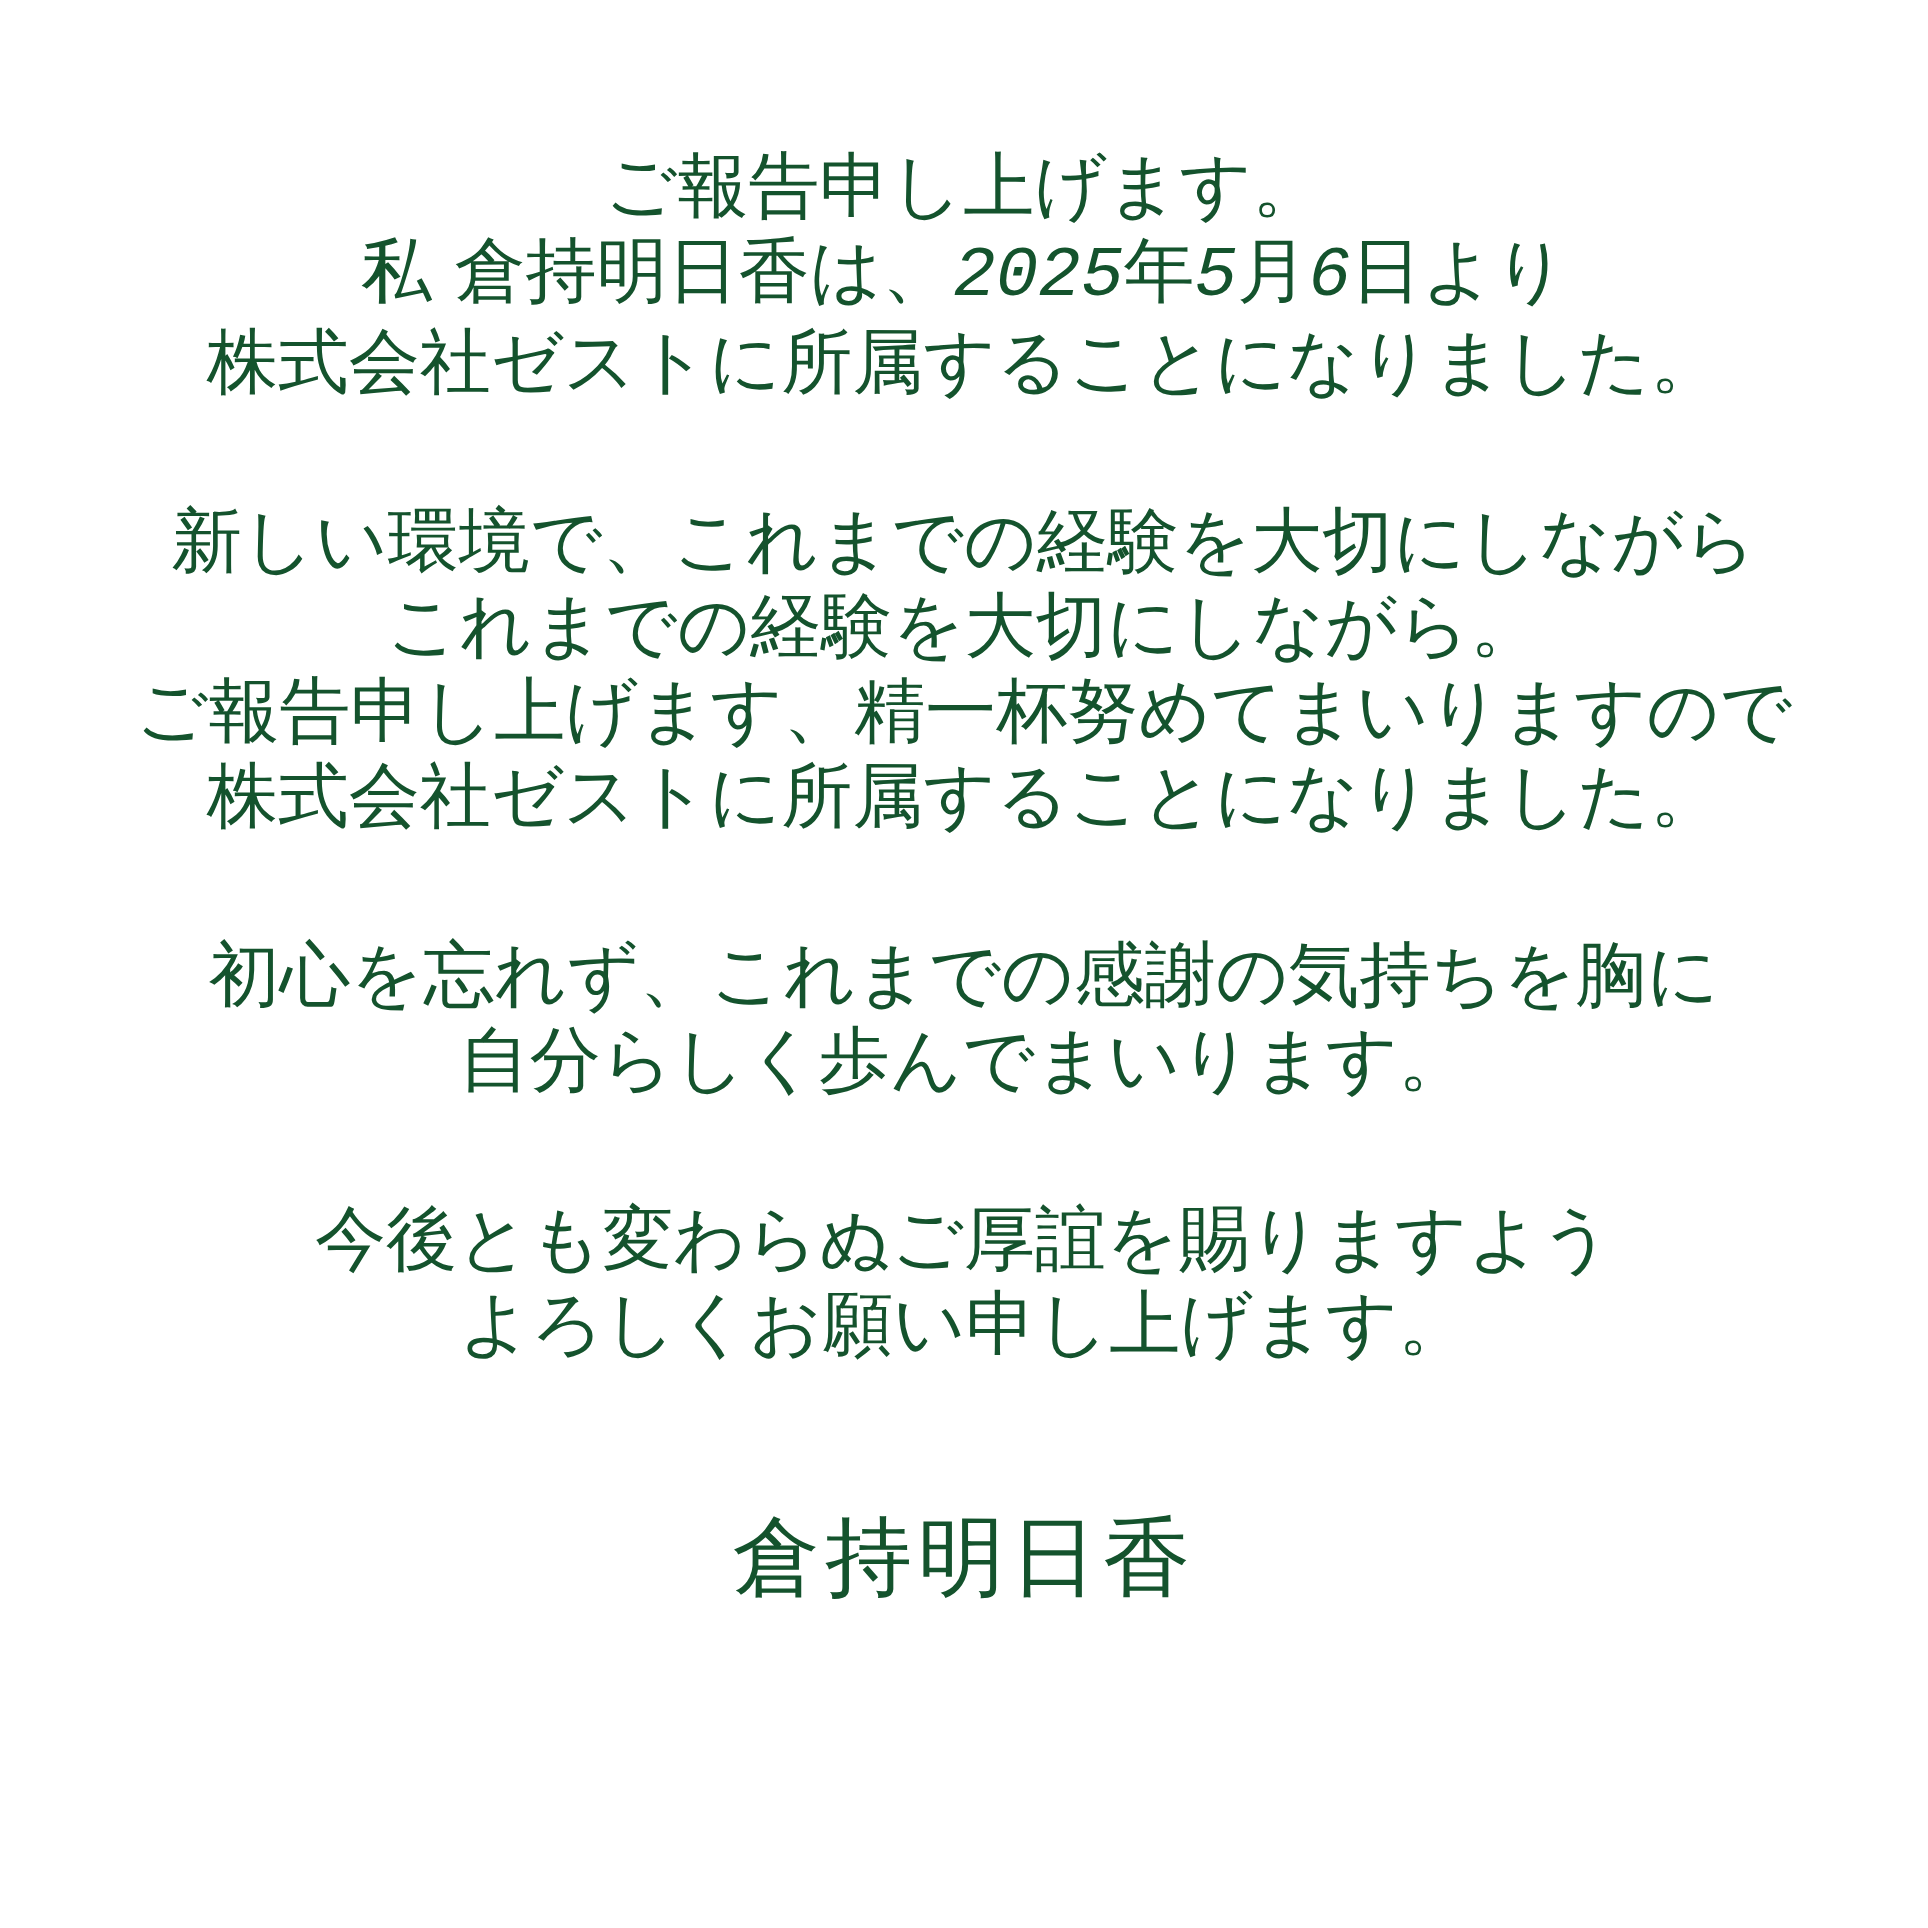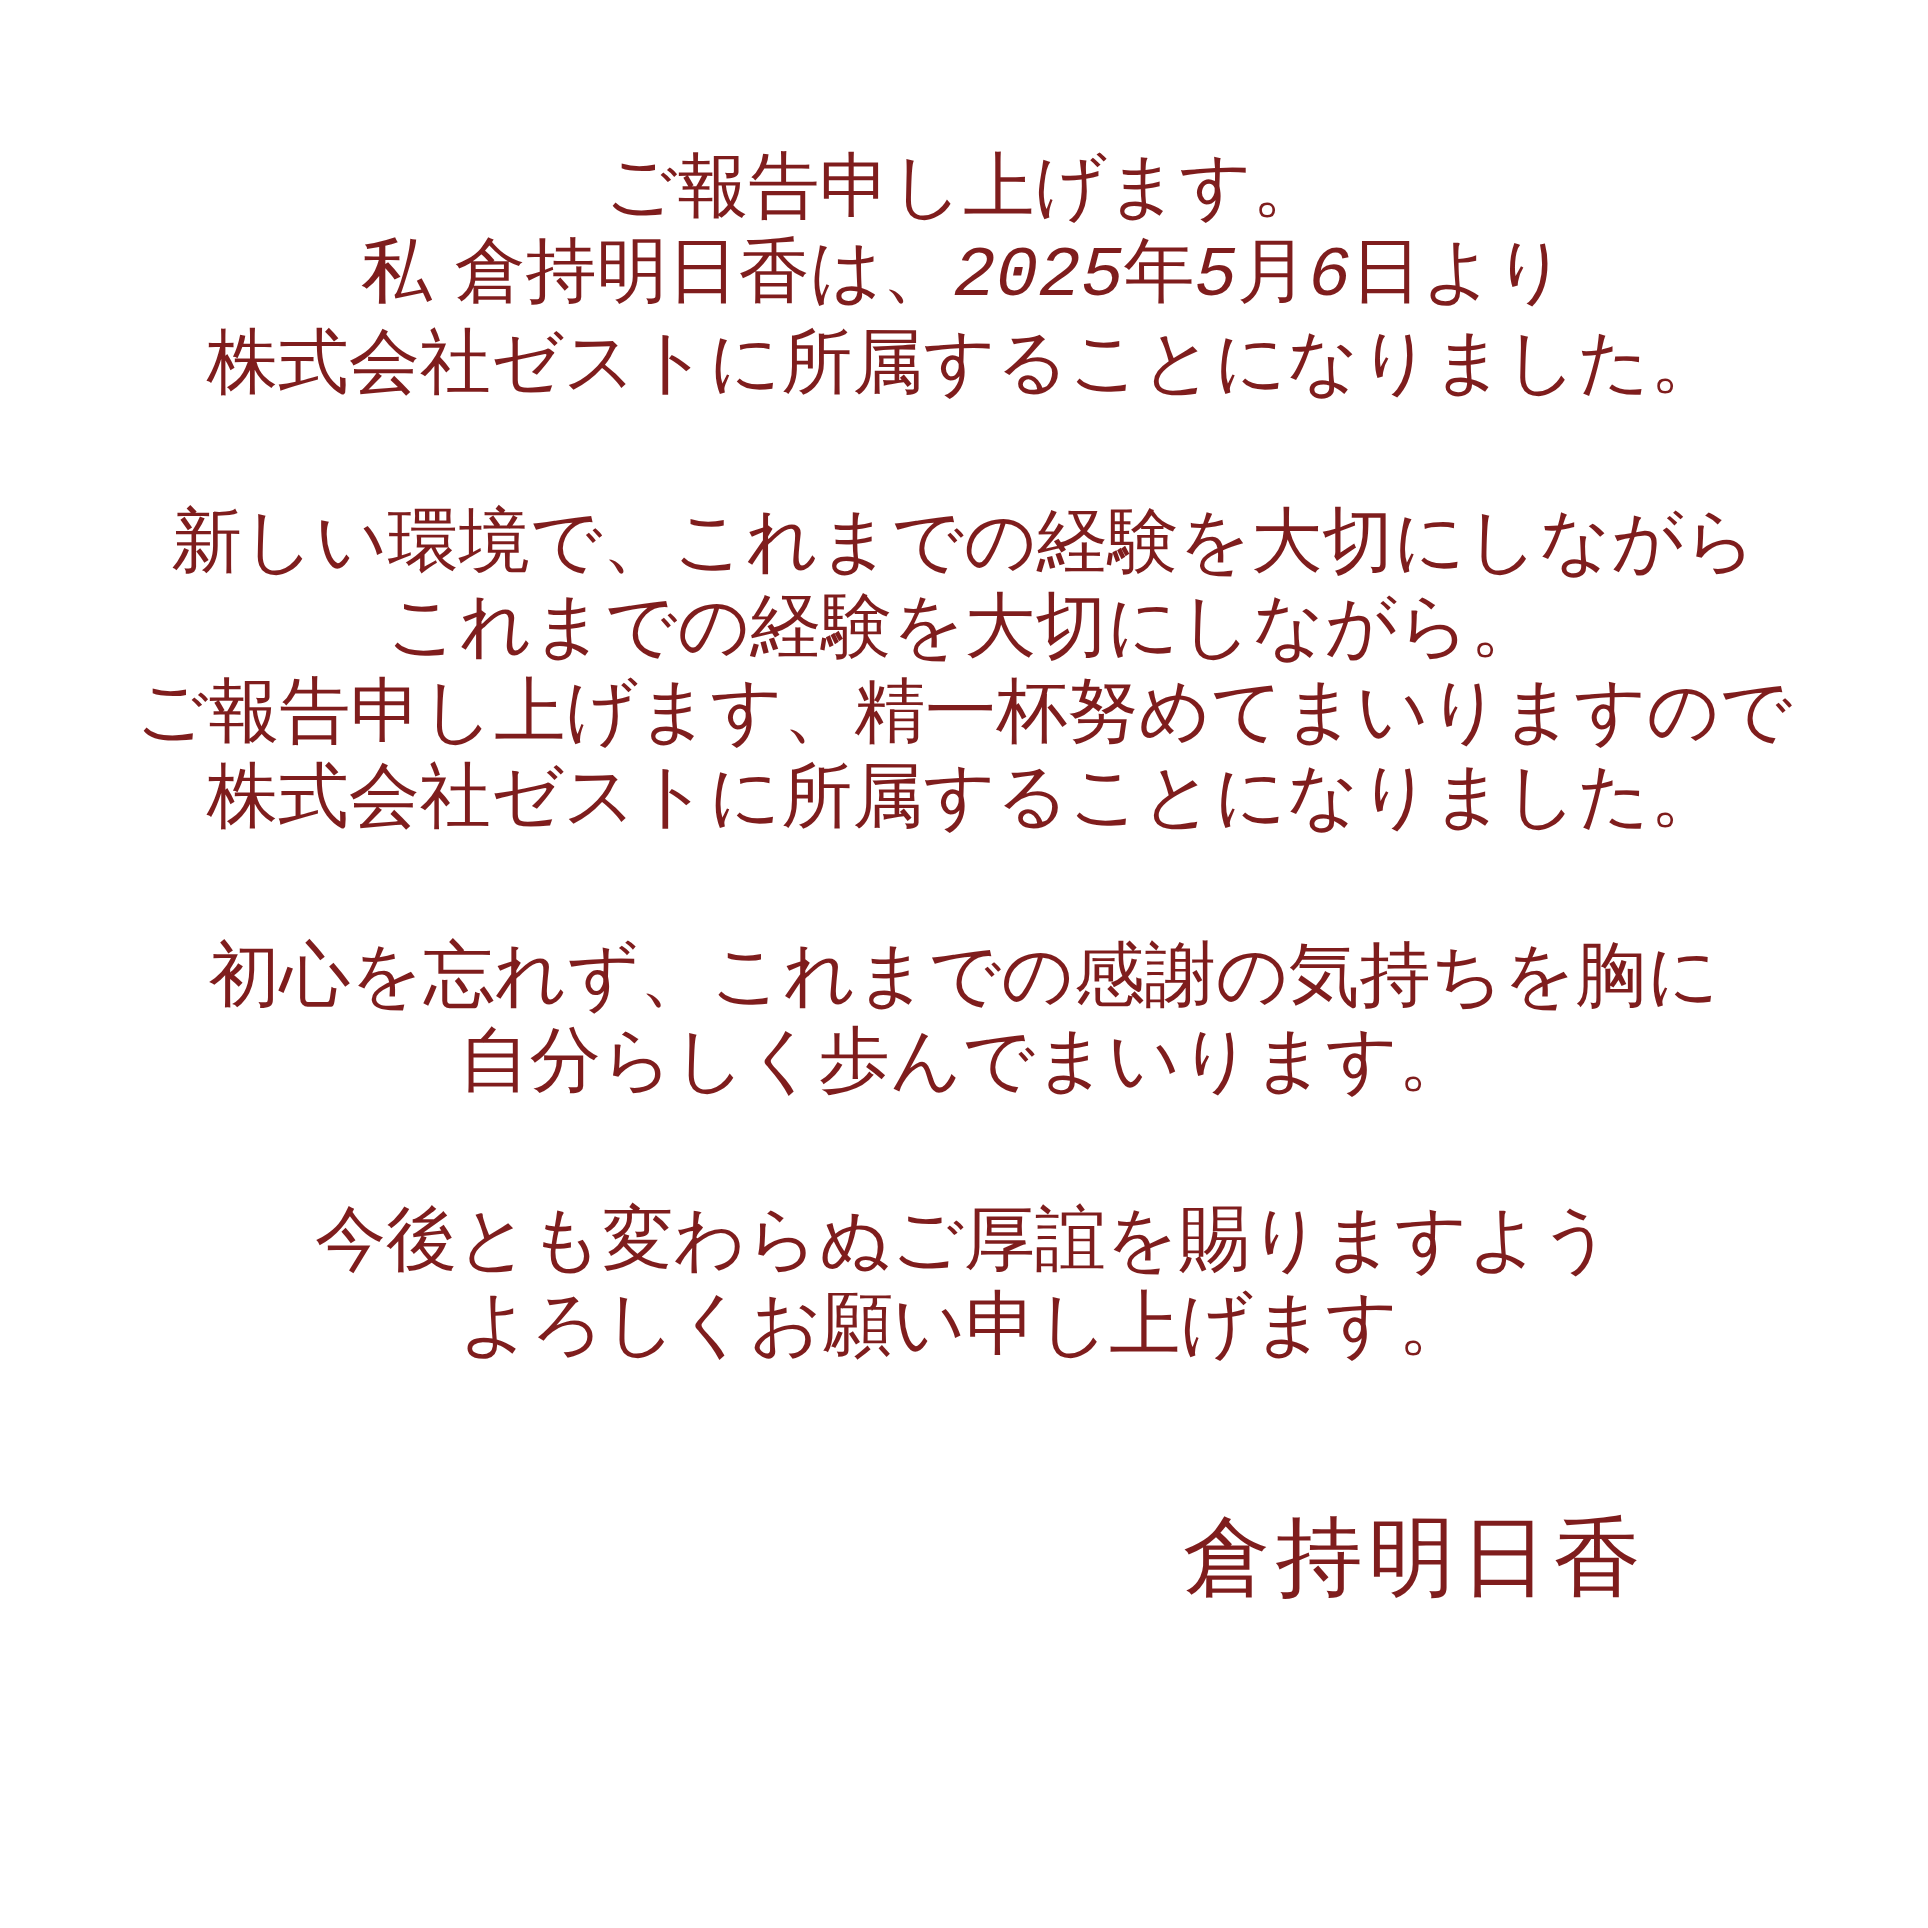--- a/index.html
+++ b/index.html
@@ -29,31 +29,29 @@
   }
   .line {
     white-space: nowrap;
   }
   .num {
     font-style: italic;
     font-family: Liberation Mono, monospace;
   }
   .signature {
     margin-top: 139px;
-    text-align: right;
-    padding-right: 282px;
     font-size: 87px;
     line-height: 104px;
     letter-spacing: 5.6px;
   }
 </style>
 </head>
 <body style="background: rgb(255, 255, 255);">
 
-<main class="doc" style="color: #7f1d1d;">
+<main class="doc" style="color: #14532d;">
 
   <section class="para">
     <div class="line">ご報告申し上げます。</div>
     <div class="line"><span>私 倉持明日香は、</span><span class="num">2025</span><span>年</span><span class="num">5</span><span>月</span><span class="num">6</span><span>日より</span></div>
     <div class="line">株式会社ゼストに所属することになりました。</div>
   </section>
 
   <section class="para">
     <div class="line">新しい環境で、これまでの経験を大切にしながら</div>
     <div class="line">これまでの経験を大切にしながら。</div>

